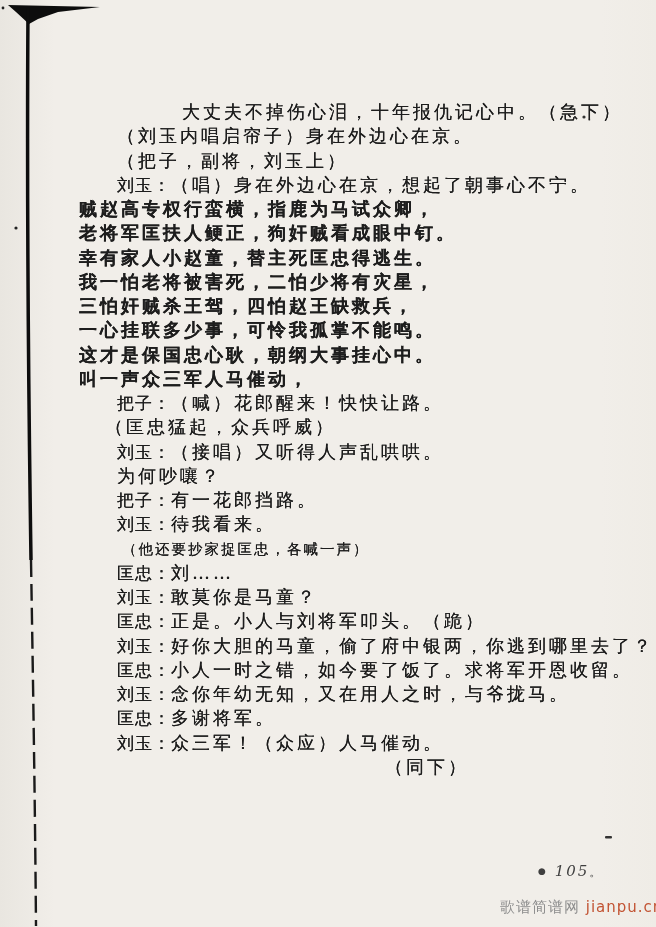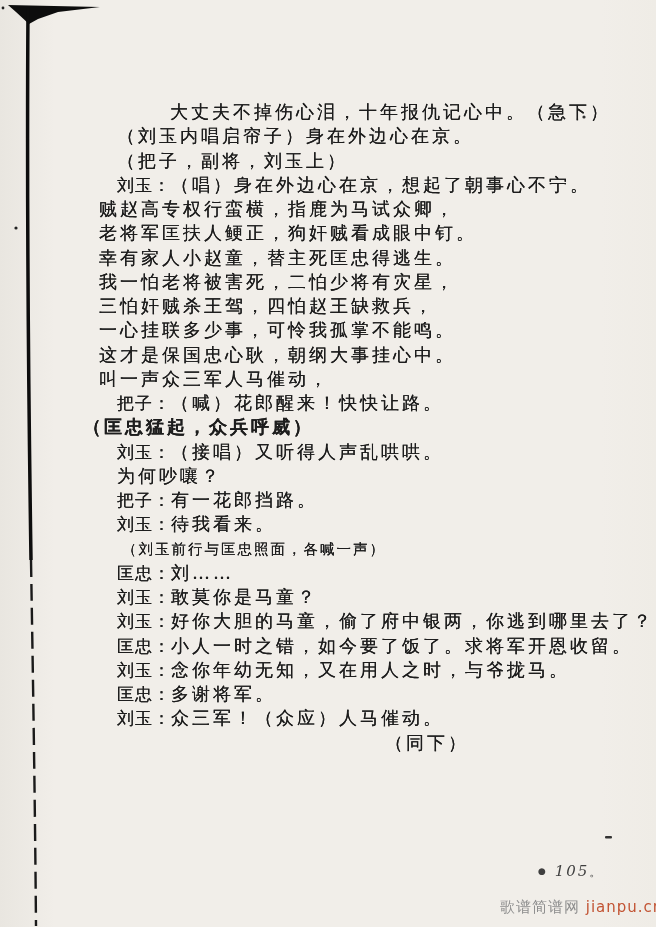--- a/index.html
+++ b/index.html
@@ -22,25 +22,25 @@
     text-shadow:0 0 0.4px #1d1d1d;
   }
   .line .speaker{
     display:inline-block;
     letter-spacing:1px;font-size:17px;
     margin-right:0;
   }
   
   .ind-sp{padding-left:117px;}
   .ind-mid{padding-left:117px;}
-  .ind-verse{padding-left:99px;}
-  .ind-inner{padding-left:83px;font-weight:bold;}
+  .ind-verse{padding-left:79px;font-weight:bold;}
+  .ind-inner{padding-left:105px;}
   .ind-smallmid{padding-left:122px;font-size:14.5px;letter-spacing:2px;}
   .ind-exit{padding-left:385px;}
-  .ind-first{padding-left:170px;}
+  .ind-first{padding-left:170px;margin-left:12px;}
 
   #page-number{
     position:absolute;left:538px;top:862px;
     font-size:15px;font-style:italic;color:#3f3f3f;
     letter-spacing:2px;white-space:nowrap;
   }
   #page-number .pfx{font-size:9px;font-style:normal;vertical-align:2px;}
   #page-number .sfx{font-size:12px;font-style:normal;}
 
   #watermark{
@@ -83,23 +83,24 @@
       <div class="line ind-verse"><span class="text">三怕奸贼杀王驾，四怕赵王缺救兵，</span></div>
       <div class="line ind-verse"><span class="text">一心挂联多少事，可怜我孤掌不能鸣。</span></div>
       <div class="line ind-verse"><span class="text">这才是保国忠心耿，朝纲大事挂心中。</span></div>
       <div class="line ind-verse"><span class="text">叫一声众三军人马催动，</span></div>
       <div class="line ind-sp"><span class="speaker">把子：</span><span class="text">（喊）花郎醒来！快快让路。</span></div>
       <div class="line ind-inner"><span class="text">（匡忠猛起，众兵呼威）</span></div>
       <div class="line ind-sp"><span class="speaker">刘玉：</span><span class="text">（接唱）又听得人声乱哄哄。</span></div>
       <div class="line ind-mid"><span class="text">为何吵嚷？</span></div>
       <div class="line ind-sp"><span class="speaker">把子：</span><span class="text">有一花郎挡路。</span></div>
       <div class="line ind-sp"><span class="speaker">刘玉：</span><span class="text">待我看来。</span></div>
-      <div class="line ind-smallmid"><span class="text">（刘玉前行与匡忠照面，各喊一声）</span></div>
+      <div class="line ind-smallmid"><span class="text">（他还要抄家捉匡忠，各喊一声）</span></div>
       <div class="line ind-sp"><span class="speaker">匡忠：</span><span class="text">刘……</span></div>
       <div class="line ind-sp"><span class="speaker">刘玉：</span><span class="text">敢莫你是马童？</span></div>
+      <div class="line ind-sp"><span class="speaker">匡忠：</span><span class="text">正是。小人与刘将军叩头。（跪）</span></div>
       <div class="line ind-sp"><span class="speaker">刘玉：</span><span class="text">好你大胆的马童，偷了府中银两，你逃到哪里去了？</span></div>
       <div class="line ind-sp"><span class="speaker">匡忠：</span><span class="text">小人一时之错，如今要了饭了。求将军开恩收留。</span></div>
       <div class="line ind-sp"><span class="speaker">刘玉：</span><span class="text">念你年幼无知，又在用人之时，与爷拢马。</span></div>
       <div class="line ind-sp"><span class="speaker">匡忠：</span><span class="text">多谢将军。</span></div>
       <div class="line ind-sp"><span class="speaker">刘玉：</span><span class="text">众三军！（众应）人马催动。</span></div>
       <div class="line ind-exit"><span class="text">（同下）</span></div>
     </div>
 
   <div id="page-number">
     <span class="pfx">●</span>

